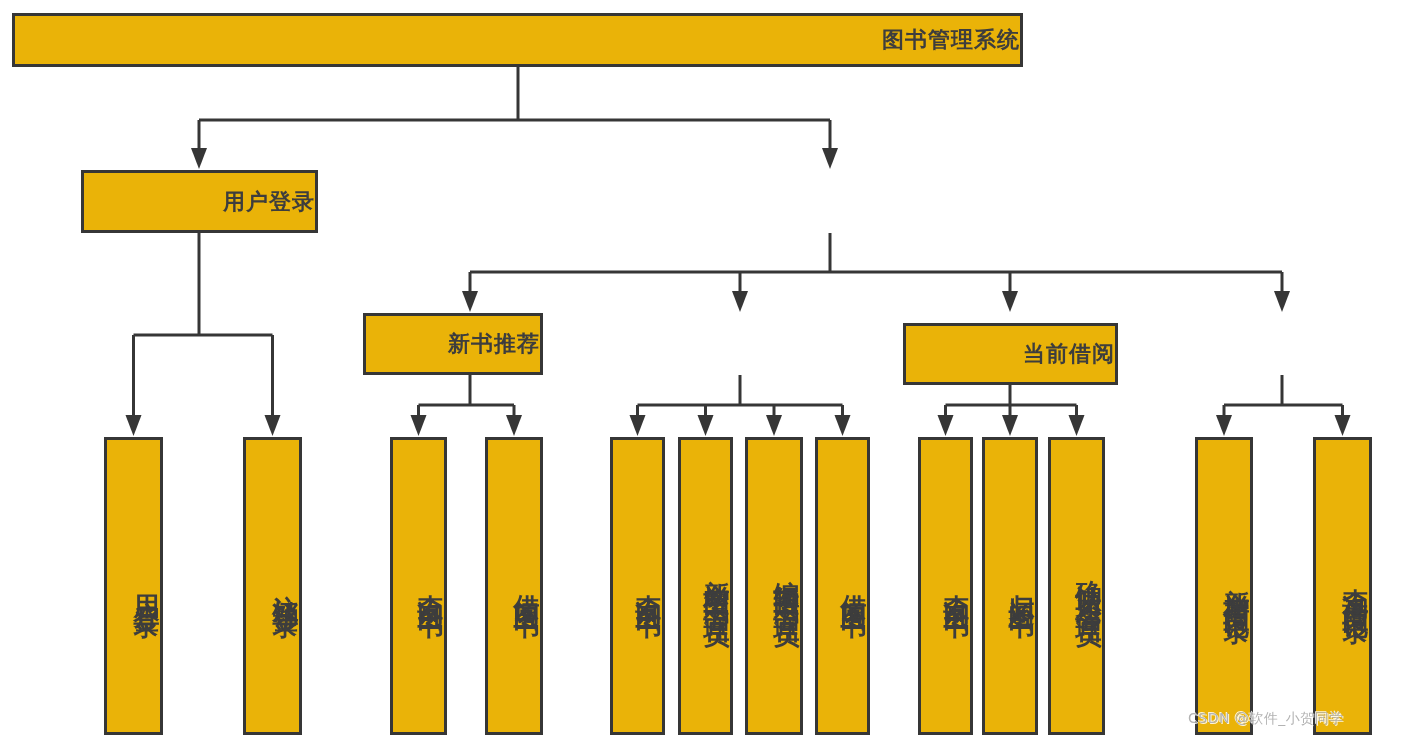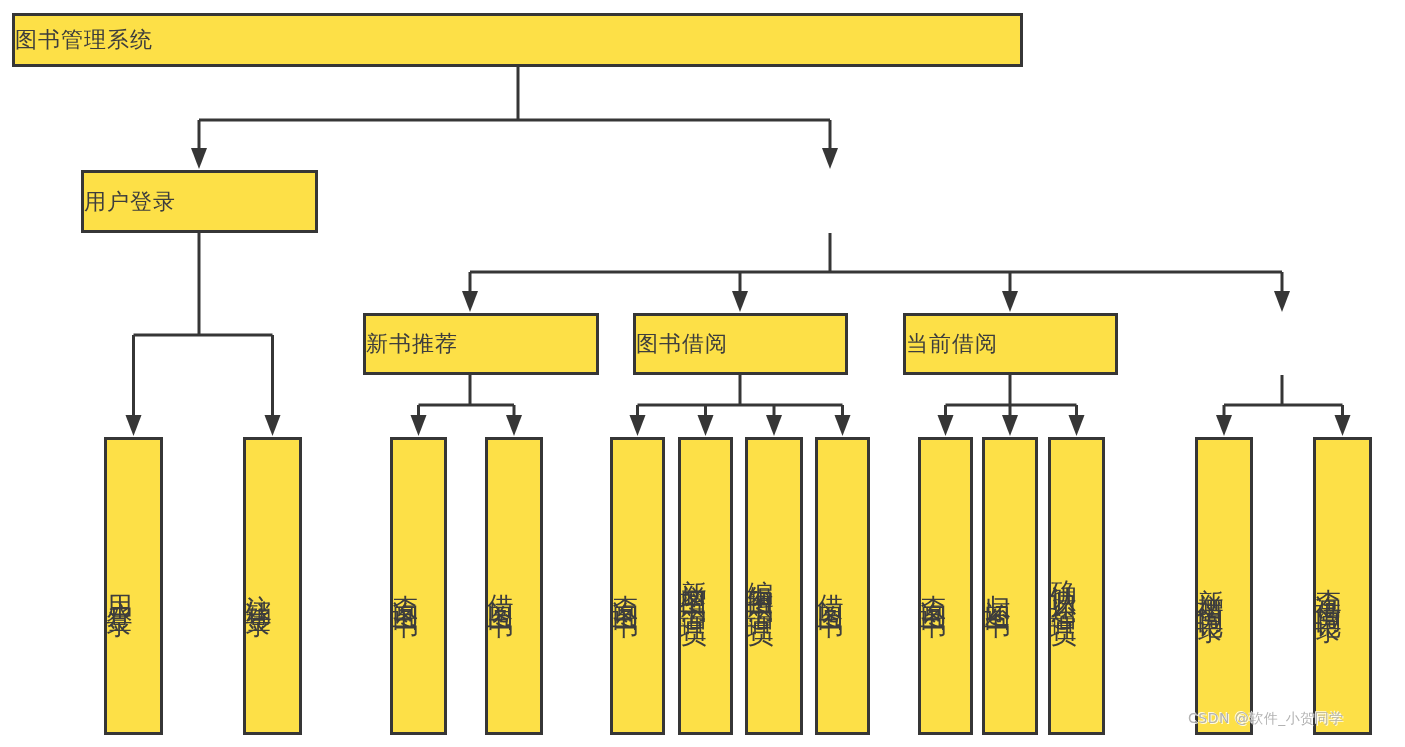--- a/index.html
+++ b/index.html
@@ -18,26 +18,27 @@
   #connectors {
     position: absolute;
     left: 0; top: 0;
     width: 1405px;
     height: 747px;
   }
   .node {
     position: absolute;
     box-sizing: border-box;
     border: 3px solid #363636;
-    background: #fde047;
+    background: #eab308;
     color: #3d3d3d;
     display: flex;
     align-items: center;
-    justify-content: flex-start;
+    justify-content: flex-end;
     z-index: 2;
+    font-weight: bold;
   }
   .node.h span {
     font-size: 22px;
     letter-spacing: 1px;
     white-space: nowrap;
   }
   .node.v span {
     writing-mode: vertical-lr;
     text-orientation: mixed;
     font-size: 26px;
@@ -141,27 +142,24 @@
   </svg>
 
   <div class="node h" style="left:12px;top:13px;width:1011px;height:54px">
     <span>图书管理系统</span>
   </div>
 
   <div class="node h" style="left:81px;top:170px;width:237px;height:63px">
     <span>用户登录</span>
   </div>
 
-  <div class="node h" style="left:363px;top:313px;width:236px;height:62px">
+  <div class="node h" style="left:363px;top:313px;width:180px;height:62px">
     <span>新书推荐</span>
   </div>
-  <div class="node h" style="left:633px;top:313px;width:215px;height:62px">
-    <span>图书借阅</span>
-  </div>
-  <div class="node h" style="left:903px;top:313px;width:215px;height:62px">
+  <div class="node h" style="left:903px;top:323px;width:215px;height:62px">
     <span>当前借阅</span>
   </div>
 
   <div class="node v" style="left:104px;top:437px;width:59px;height:298px">
     <span>用户登录</span>
   </div>
   <div class="node v" style="left:243px;top:437px;width:59px;height:298px">
     <span>注销登录</span>
   </div>
 

